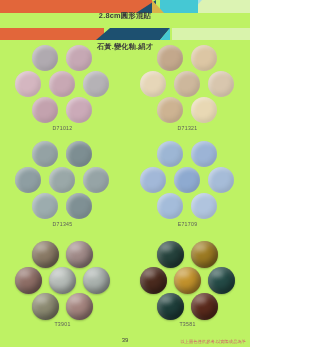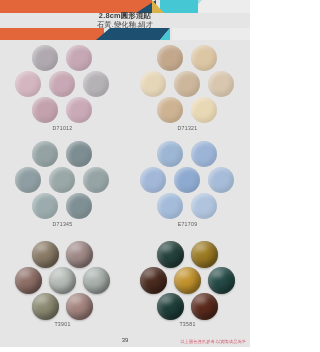--- a/index.html
+++ b/index.html
@@ -5,21 +5,21 @@
   * { box-sizing: border-box; margin: 0; padding: 0; }
   html, body {
     width: 250px; height: 352px;
     background: #ffffff;
     font-family: "Liberation Sans", sans-serif;
     overflow: hidden;
   }
   #page {
     position: relative;
     width: 250px; height: 347px;
-    background: #e5e5e5;
+    background: #bef264;
   }
 
   
   .band { position: absolute; left: 0; width: 250px; overflow: hidden; }
   .band-top { top: 0; height: 13px; }
   .band-mid { top: 28px; height: 12px; }
 
   .bar-orange {
     position: absolute; left: 0; top: 0;
     height: 100%;
@@ -49,24 +49,25 @@
   }
   .title-line1 {
     font-size: 7.4px;
     font-weight: bold;
     color: #3c3c3c;
     letter-spacing: 0.2px;
     line-height: 9px;
   }
   .title-line2 {
     font-size: 7.2px;
-    font-weight: normal;
+    font-weight: bold;
     color: #3c3c3c;
     letter-spacing: 0.2px;
     line-height: 9px;
+    margin-top: 22px;
   }
 
   
   .grid {
     position: absolute;
     left: 0; top: 42px;
     width: 250px; height: 290px;
     display: grid;
     grid-template-columns: 1fr 1fr;
     grid-template-rows: 96px 100px 96px;

